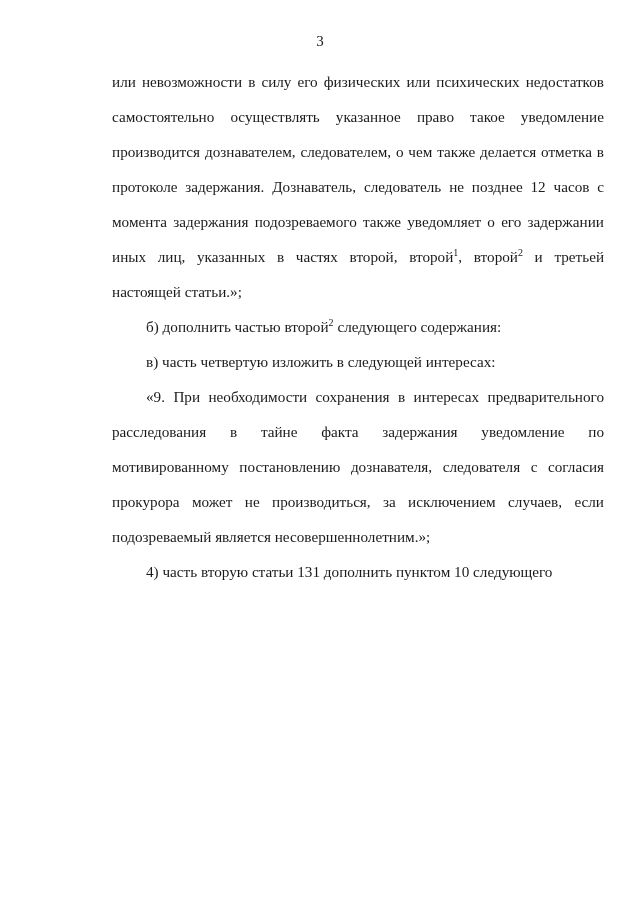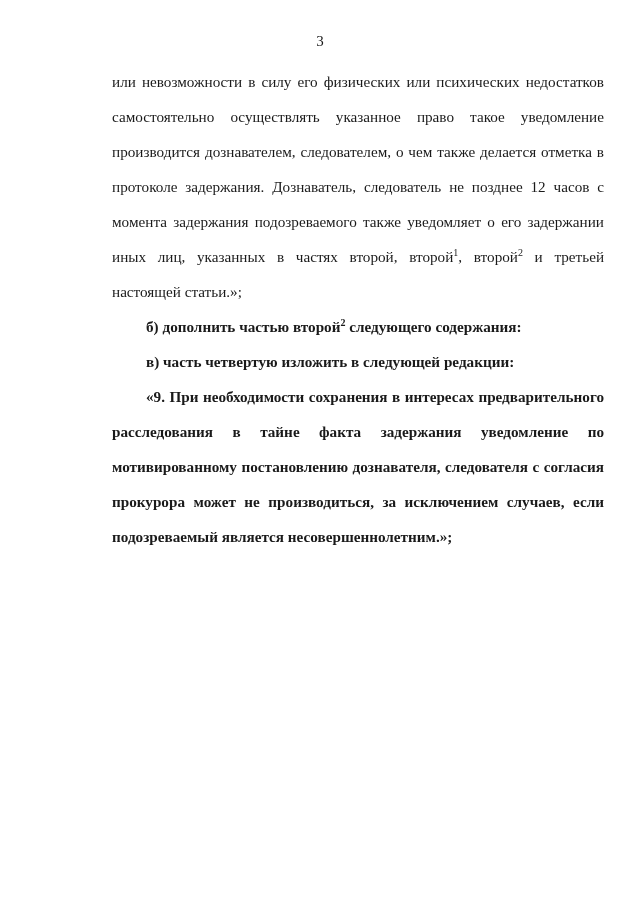--- a/index.html
+++ b/index.html
@@ -41,35 +41,35 @@
     margin: 0 0 0 0;
     font-size: 15.2px;
     line-height: 35px;
     text-align: justify;
     text-justify: inter-word;
     text-indent: 0;
     hyphens: none;
   }
   p.para.indent {
     text-indent: 34px;
-    font-weight: bold;
   }
   sup {
     font-size: 10px;
     vertical-align: super;
     line-height: 0;
   }
 </style>
 </head>
 <body>
 
 <div class="page">
 
   <div class="page-number">3</div>
 
   <div class="body-text">
       <p class="para">или невозможности в силу его физических или психических недостатков самостоятельно осуществлять указанное право такое уведомление производится дознавателем, следователем, о чем также делается отметка в протоколе задержания. Дознаватель, следователь не позднее 12 часов с момента задержания подозреваемого также уведомляет о его задержании иных лиц, указанных в частях второй, второй<sup>1</sup>, второй<sup>2</sup> и третьей настоящей статьи.»;</p>
       <p class="para indent">б) дополнить частью второй<sup>2</sup> следующего содержания:</p>
-      <p class="para indent">в) часть четвертую изложить в следующей редакции:</p>
+      <p class="para indent">в) часть четвертую изложить в следующей интересах:</p>
       <p class="para indent">«9. При необходимости сохранения в интересах предварительного расследования в тайне факта задержания уведомление по мотивированному постановлению дознавателя, следователя с согласия прокурора может не производиться, за исключением случаев, если подозреваемый является несовершеннолетним.»;</p>
+      <p class="para indent">4) часть вторую статьи 131 дополнить пунктом 10 следующего</p>
     </div>
 
 </div>
 
 </body></html>

